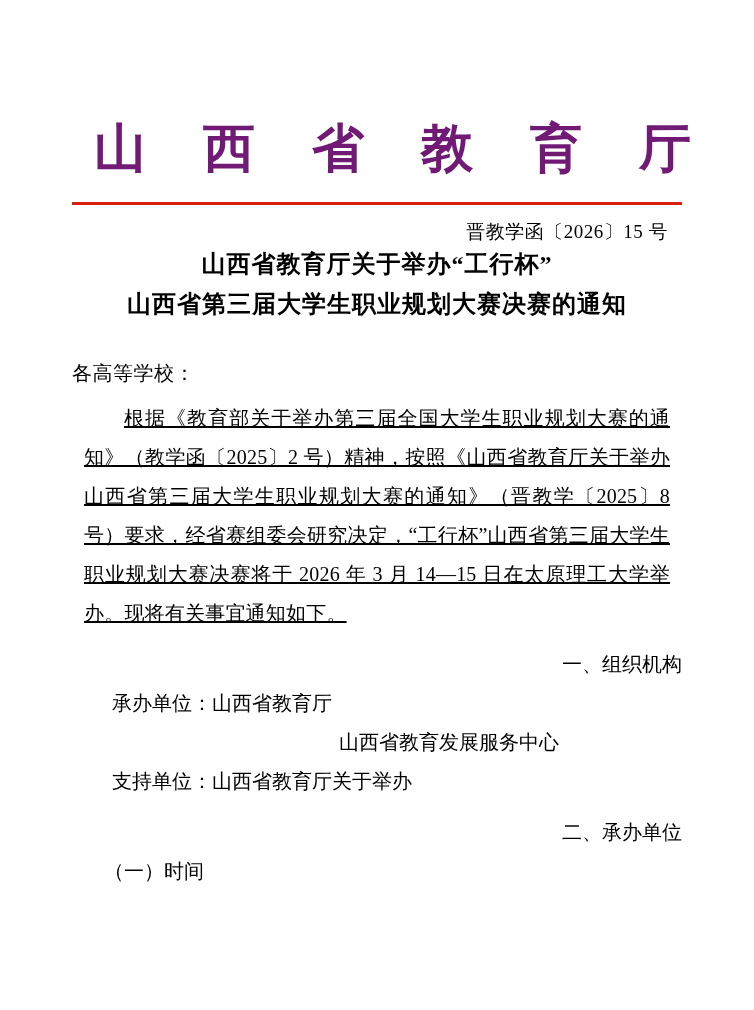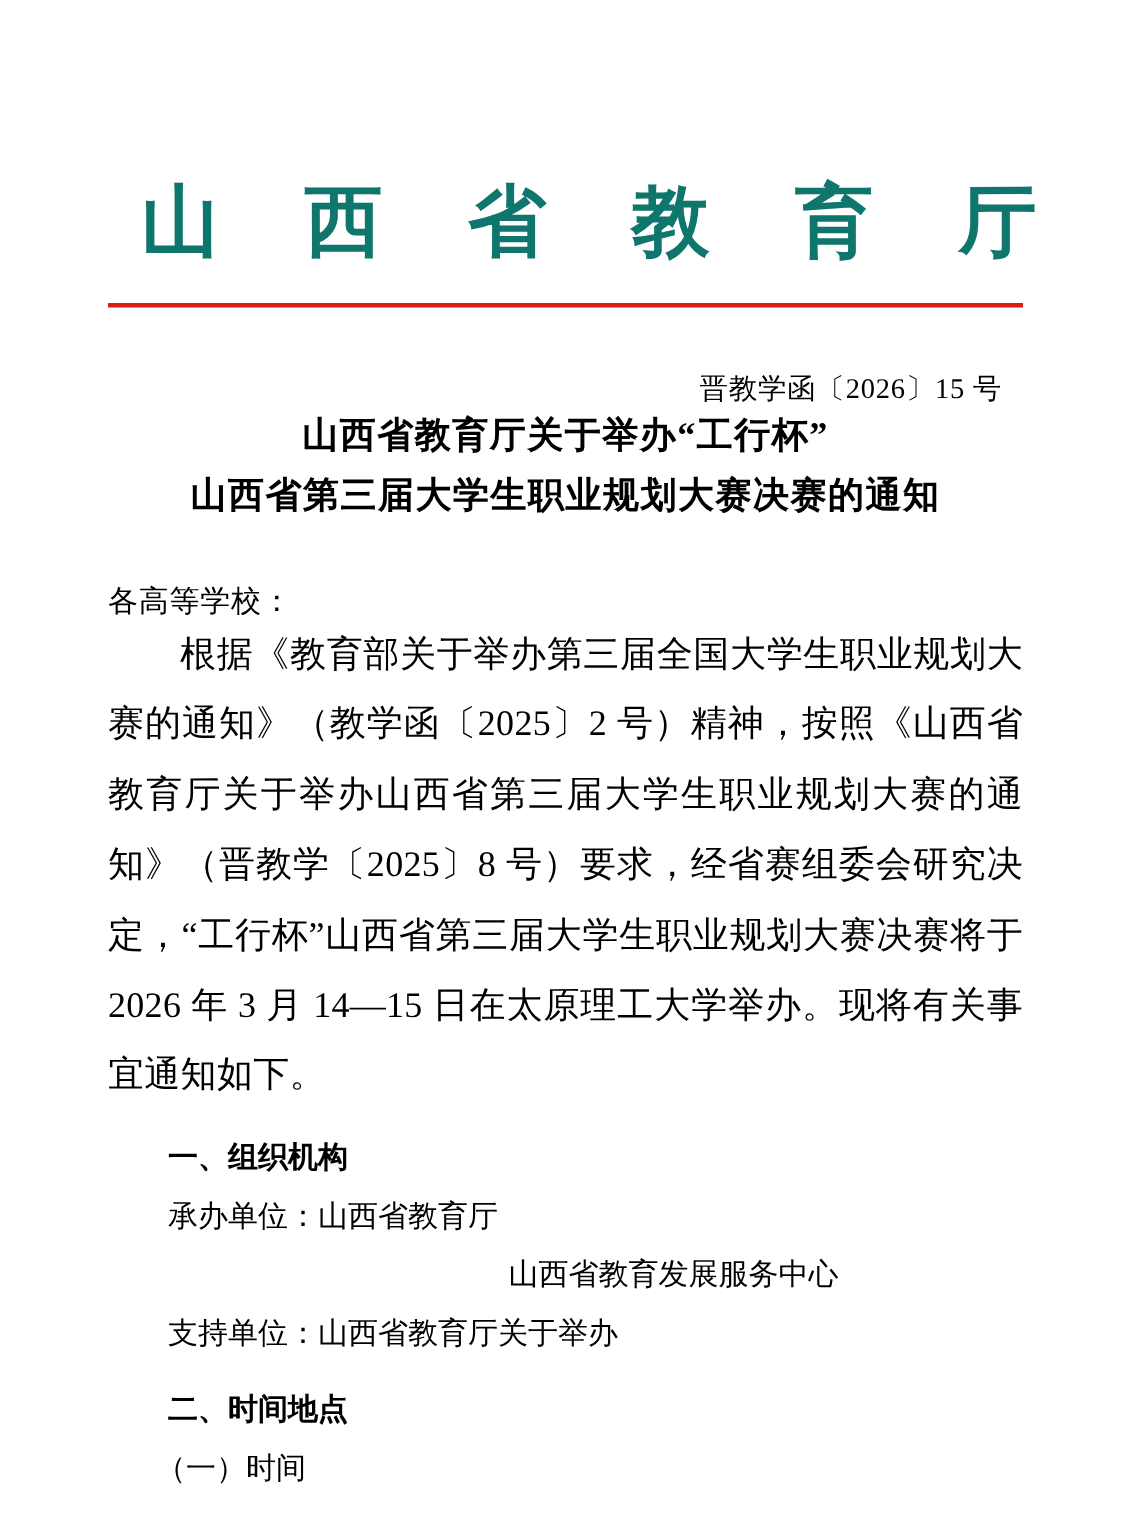--- a/index.html
+++ b/index.html
@@ -22,40 +22,40 @@
     box-sizing: border-box;
     padding: 0 72px;
   }
 
   
   .masthead {
     margin-top: 118px;
     text-align: center;
   }
   .masthead-title {
-    color: #0f766e;
+    color: #701a75;
     font-family: "Liberation Serif", "DejaVu Serif", serif;
     font-weight: bold;
     font-size: 52px;
     letter-spacing: 22px;
     line-height: 1.2;
     padding-left: 22px;
     white-space: nowrap;
   }
 
   .red-rule-top {
     margin-top: 22px;
     height: 3px;
     background: #d81f12;
     width: 100%;
   }
 
   
   .doc-number {
-    margin-top: 41px;
+    margin-top: 14px;
     text-align: right;
     font-size: 19px;
     letter-spacing: 0.5px;
     padding-right: 14px;
   }
 
   
   .doc-title {
     text-align: center;
     font-weight: bold;
@@ -65,34 +65,36 @@
   }
   .doc-title div { white-space: nowrap; }
 
   
   .salutation {
     margin-top: 35px;
     font-size: 20px;
     letter-spacing: 0.5px;
   }
   p.para {
-    margin: 0;
-    font-size: 24px;
+    margin: 12px;
+    font-size: 20px;
     line-height: 1.95;
     text-align: justify;
     text-justify: inter-ideograph;
     text-indent: 2em;
     letter-spacing: 0.2px;
+    text-decoration: underline;
   }
   .section-heading {
     margin-top: 12px;
     font-size: 20px;
-    font-weight: bold;
+    font-weight: normal;
     text-indent: 2em;
     line-height: 1.95;
+    text-align: right;
   }
   .item-line {
     font-size: 20px;
     line-height: 1.95;
     text-indent: 2em;
   }
   .item-line.indent-deep {
     text-indent: 7.2em;
     text-align: center;
   }
@@ -130,17 +132,17 @@
   <div class="item-line">
     <span>承办单位：</span><span>山西省教育厅</span>
   </div>
 
   <div class="item-line indent-deep">山西省教育发展服务中心</div>
 
   <div class="item-line">
     <span>支持单位：</span><span>山西省教育厅关于举办</span>
   </div>
 
-  <div class="section-heading">二、时间地点</div>
+  <div class="section-heading">二、承办单位</div>
 
   <div class="sub-item">（一）时间</div>
 
 </div>
 
 </body></html>

